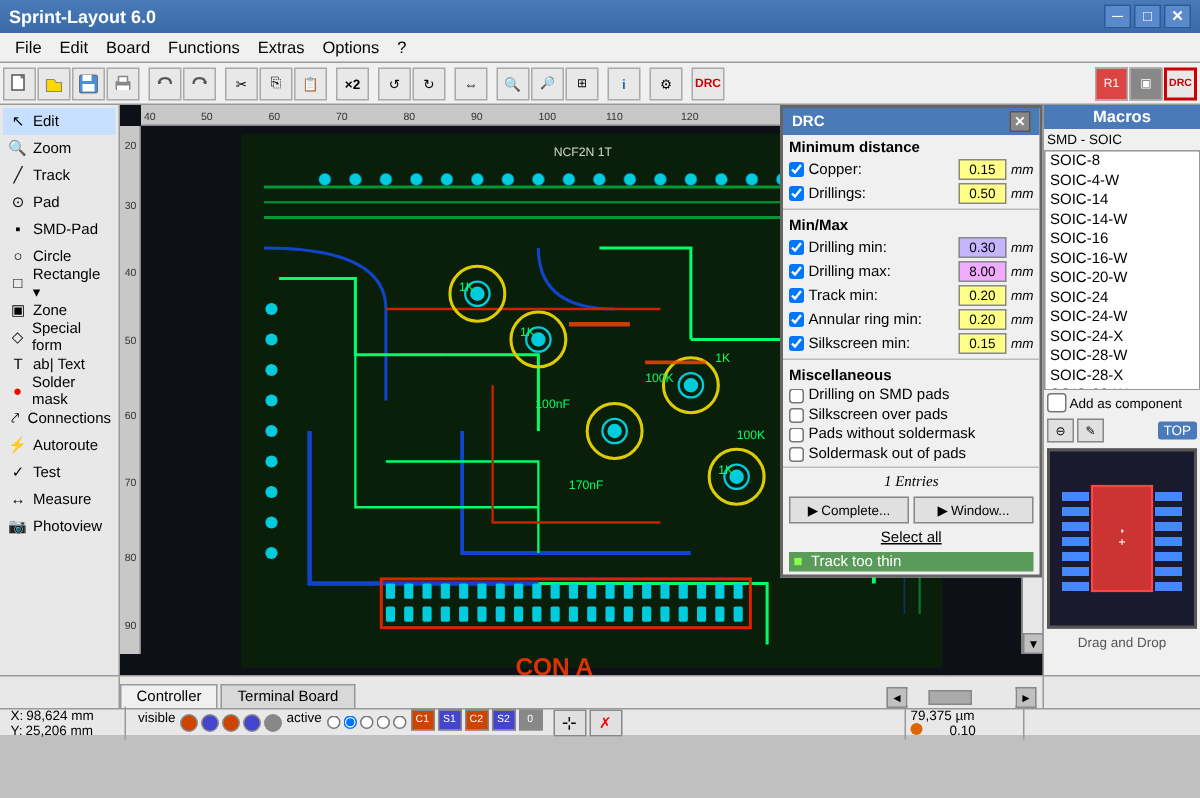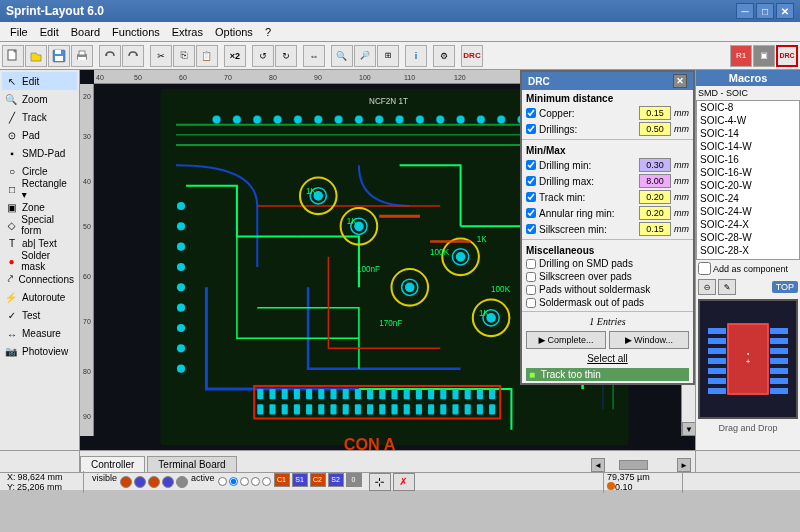--- a/index.html
+++ b/index.html
@@ -850,20 +850,20 @@
     </div>
 
     <div style="display:flex;gap:2px;margin-left:4px;">
       <div style="width:22px;height:18px;background:#e0e0e0;border:1px solid #888;display:flex;align-items:center;justify-content:center;font-size:12px;">⊹</div>
       <div style="width:22px;height:18px;background:#e0e0e0;border:1px solid #888;display:flex;align-items:center;justify-content:center;font-size:10px;color:red;">✗</div>
     </div>
   </div>
 
   <div style="width:80px;border-left:1px solid #999;border-right:1px solid #999;font-size:9px;padding:1px 3px;">
     <div>79,375 µm</div>
-    <div style="display:flex;gap:0;">
+    <div style="display:flex;gap:18px;">
       <div style="width:8px;height:8px;background:#dd6600;border-radius:50%;"></div>
       <span>0.10</span>
     </div>
   </div>
 
   <div style="width:105px;font-size:9px;padding:1px 3px;"></div>
 </div>
 
 </body></html>

